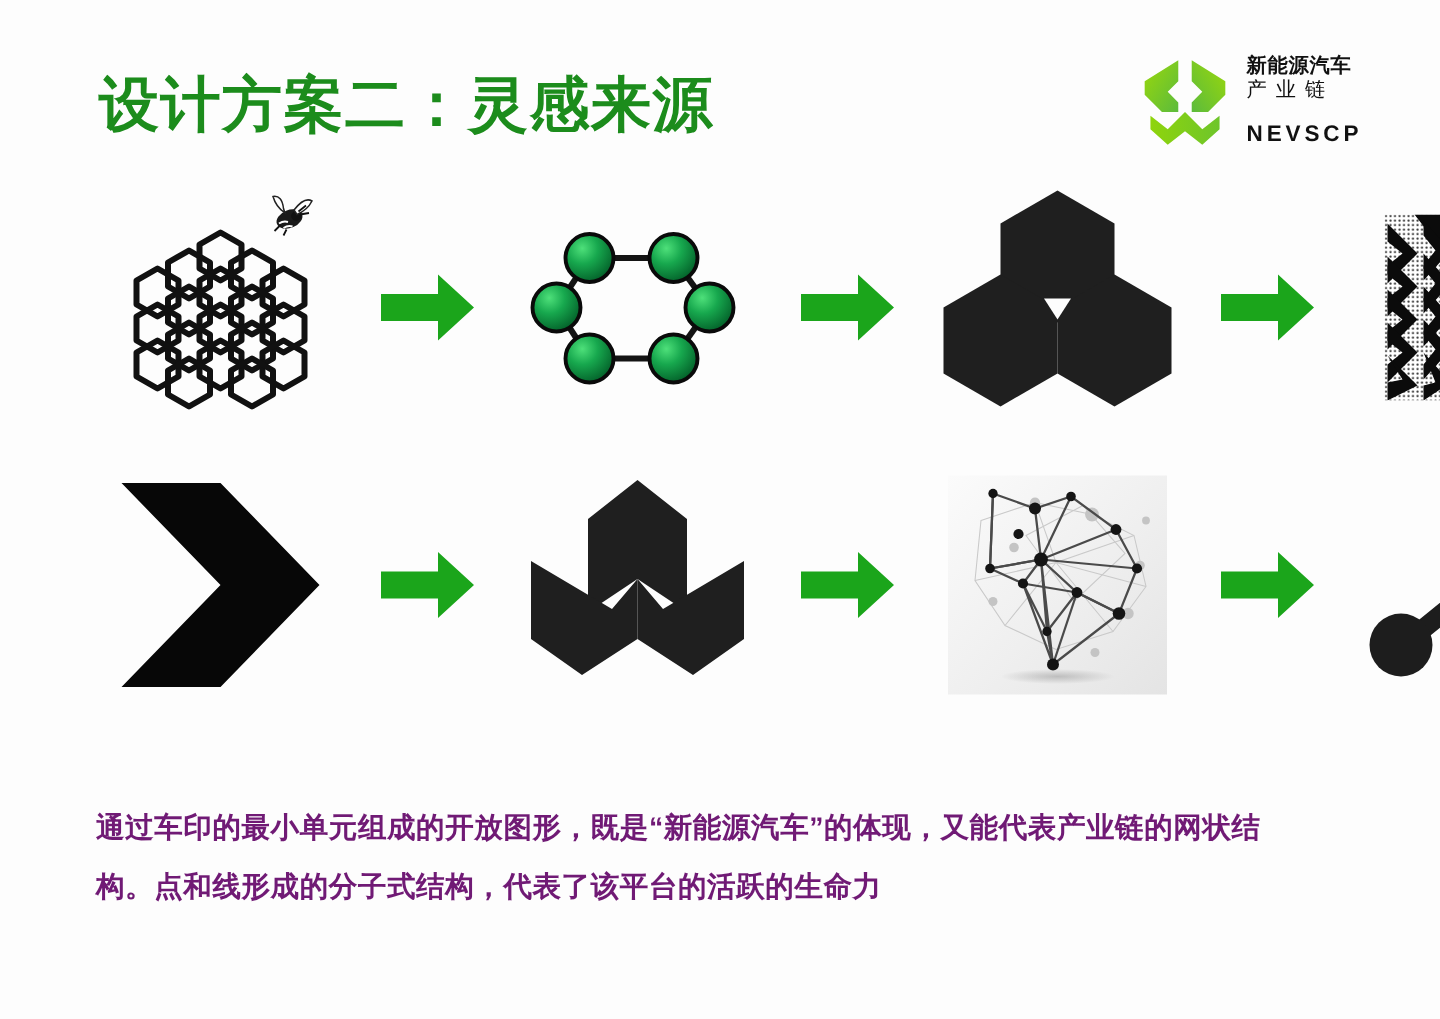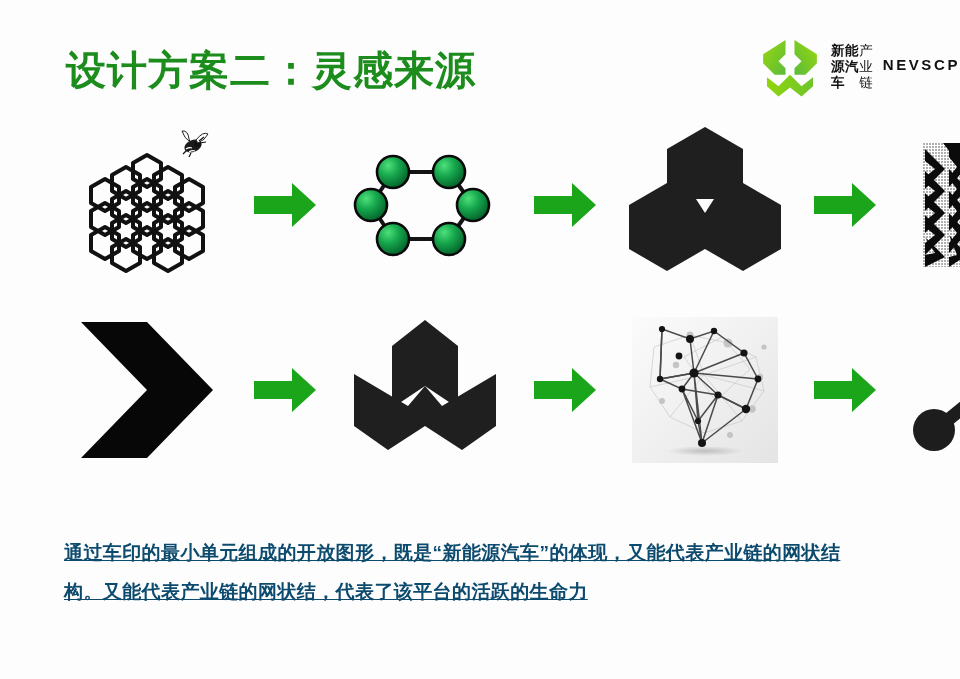--- a/index.html
+++ b/index.html
@@ -43,21 +43,21 @@
     align-items: center;
     gap: 9px;
   }
   .logo-mark {
     width: 64px;
     height: 66px;
     flex: 0 0 auto;
   }
   .logo-text {
     display: flex;
-    flex-direction: row;
+    flex-direction: column;
     justify-content: center;
     line-height: 1.18;
   }
   .logo-line1 {
     font-size: 13.5px;
     font-weight: 700;
     color: #111;
     letter-spacing: 0.5px;
   }
   .logo-line2 {
@@ -107,24 +107,23 @@
   .arrow-icon { width: 66px; height: 48px; display: block; }
 
   
   .caption {
     position: absolute;
     left: 64px;
     top: 534px;
     width: 850px;
     font-size: 19px;
     font-weight: 700;
-    color: #0c4a6e;
+    color: #701a75;
     line-height: 2.05;
     letter-spacing: 0.4px;
-    text-decoration: underline;
   }
   .caption-line { display: block; white-space: nowrap; }
 
   svg { display: block; overflow: visible; }
 </style>
 </head>
 <body>
 
 <div id="slide">
 
@@ -432,16 +431,16 @@
           <circle cx="75" cy="24" r="21"></circle>
           <circle cx="24" cy="110" r="21"></circle>
           <circle cx="126" cy="110" r="21"></circle>
         </g>
       </svg>
     </div>
   </div>
 
   <div class="caption">
     <span class="caption-line">通过车印的最小单元组成的开放图形，既是“新能源汽车”的体现，又能代表产业链的网状结</span>
-    <span class="caption-line">构。又能代表产业链的网状结，代表了该平台的活跃的生命力</span>
+    <span class="caption-line">构。点和线形成的分子式结构，代表了该平台的活跃的生命力</span>
   </div>
 
 </div>
 
 </body></html>

